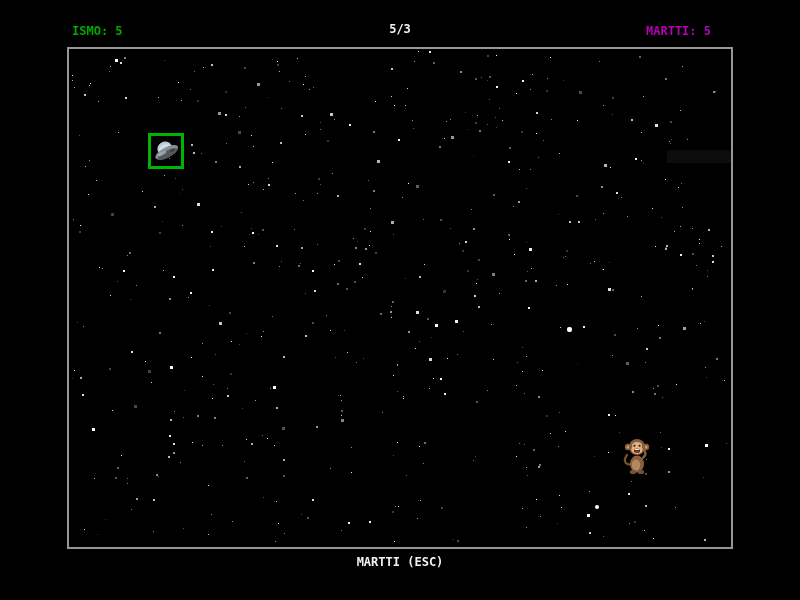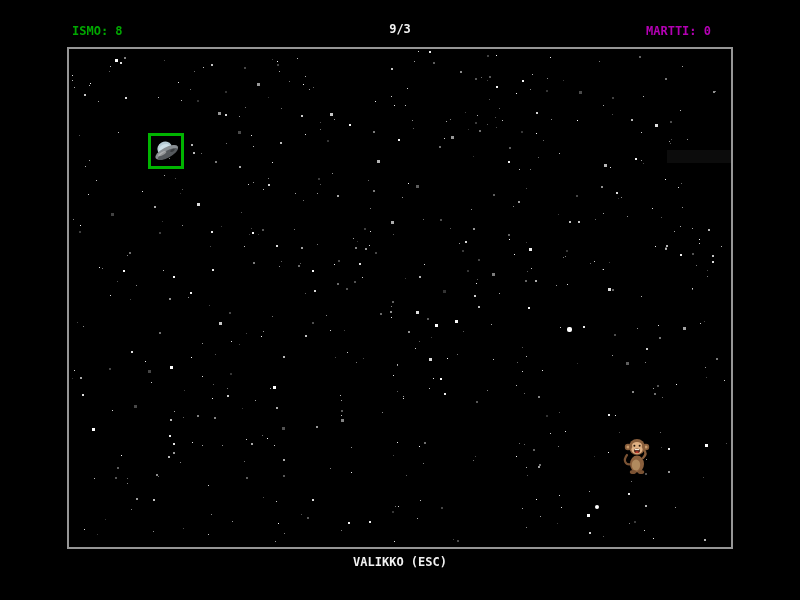--- a/index.html
+++ b/index.html
@@ -24,25 +24,25 @@
     border:3px solid var(--selection_green,#00b400);
   }
   .sprite{position:absolute;}
   svg{display:block;}
 </style>
 </head>
 <body>
 
 <div class="screen">
 
-  <span class="hud-text p1">ISMO: 8</span>
-
-  <div class="hud-text round">9/3</div>
-
-  <span class="hud-text p2">MARTTI: 0</span>
+  <span class="hud-text p1">ISMO: 5</span>
+
+  <div class="hud-text round">5/3</div>
+
+  <span class="hud-text p2">MARTTI: 5</span>
 
   <div class="playfield">
     <div id="stars">
         <div class="star" style="left: 122px; top: 95px; width: 2px; height: 2px; opacity: 0.71;"></div>
         <div class="star" style="left: 284px; top: 189px; width: 1px; height: 1px; opacity: 0.64;"></div>
         <div class="star" style="left: 358px; top: 269px; width: 2px; height: 2px; opacity: 0.35;"></div>
         <div class="star" style="left: 300px; top: 196px; width: 1px; height: 1px; opacity: 0.84;"></div>
         <div class="star" style="left: 372px; top: 458px; width: 2px; height: 2px; opacity: 0.27;"></div>
         <div class="star" style="left: 132px; top: 104px; width: 1px; height: 1px; opacity: 0.43;"></div>
         <div class="star" style="left: 272px; top: 361px; width: 2px; height: 2px; opacity: 0.35;"></div>
@@ -643,14 +643,14 @@
         <ellipse cx="15" cy="12.5" rx="5.6" ry="4.6" fill="#e0b184"></ellipse>
         <circle cx="12.4" cy="8.8" r="1" fill="#26170d"></circle>
         <circle cx="17.6" cy="8.8" r="1" fill="#26170d"></circle>
         <ellipse cx="15" cy="13.8" rx="3" ry="2.3" fill="#4a241a"></ellipse>
         <rect x="12.8" y="11.9" width="4.4" height="1.2" fill="#f4ead9"></rect>
         <ellipse cx="15" cy="15.2" rx="1.8" ry="1" fill="#c0392b"></ellipse>
       </svg>
     </div>
   </div>
 
-  <span class="hud-text menu-hint">VALIKKO (ESC)</span>
+  <span class="hud-text menu-hint">MARTTI (ESC)</span>
 </div>
 
 </body></html>

